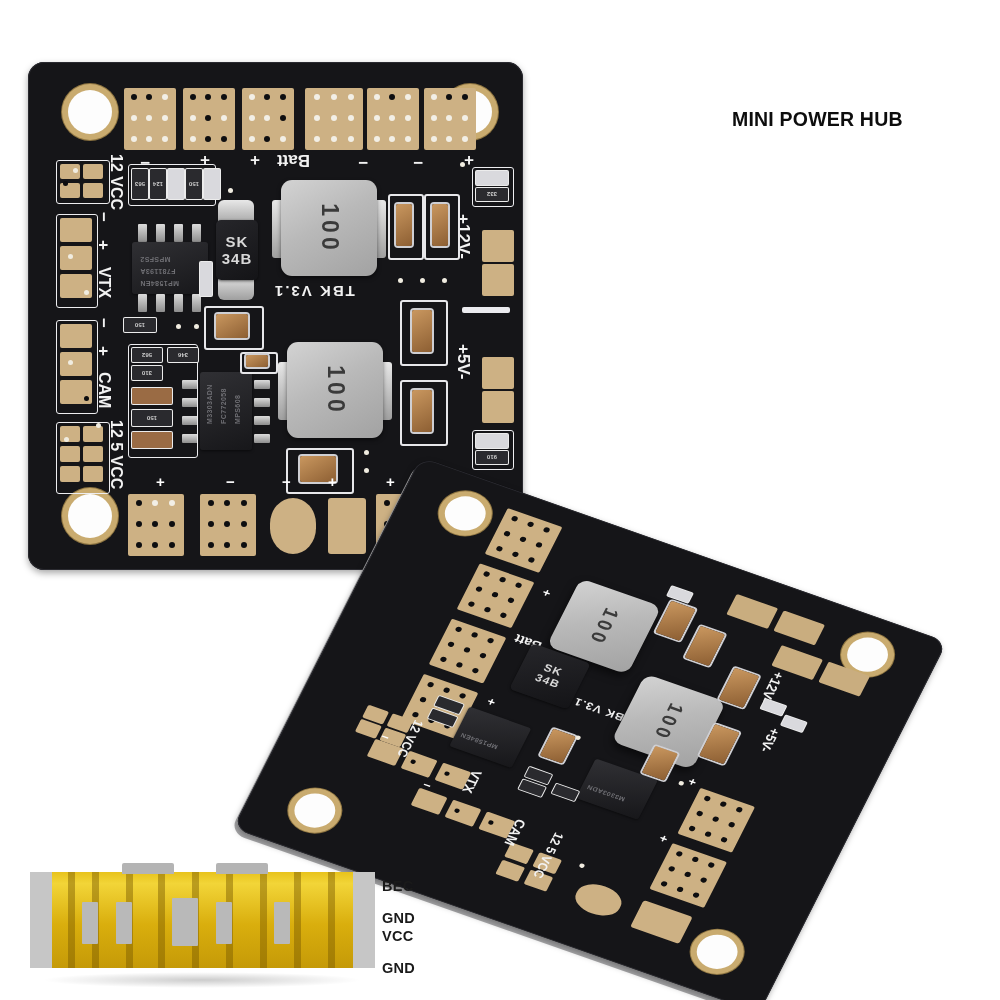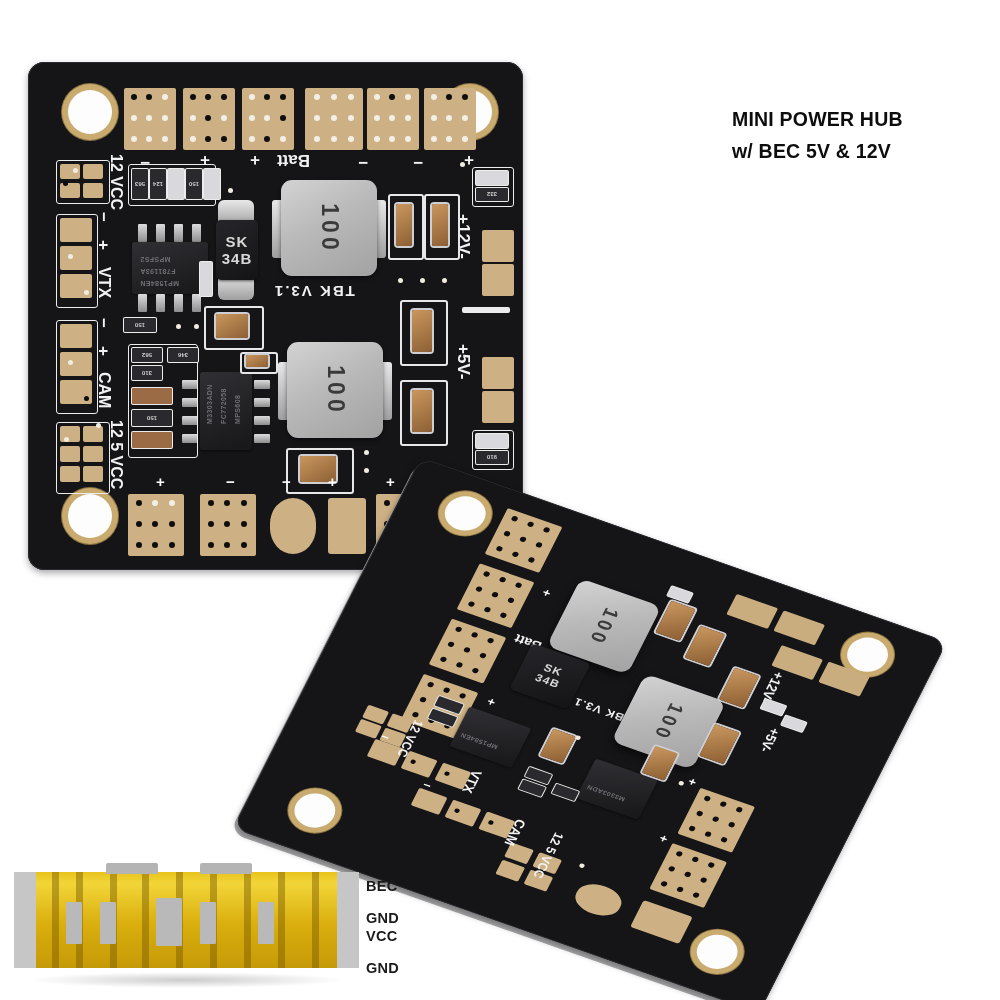--- a/index.html
+++ b/index.html
@@ -62,38 +62,37 @@
 
   
   #board2-wrap{position:absolute;left:250px;top:480px;width:740px;height:510px;}
   #board2{position:absolute;left:60px;top:20px;width:560px;height:470px;
           transform:matrix(0.94,0.33,-0.40,0.79,0,0);transform-origin:center center;}
   #board2 .pcb{inset:0;width:auto;height:auto;}
   #board2 .edge{position:absolute;left:-1px;top:6px;width:100%;height:100%;
                 background:#a9a9ab;border-radius:16px;z-index:-1;}
 
   
-  #cable{position:absolute;left:14px;top:872px;width:374px;height:100px;text-align:center;}
+  #cable{position:absolute;left:30px;top:872px;width:374px;height:100px;text-align:center;}
   .cable-body{position:absolute;left:0;top:0;width:345px;height:96px;
               background:linear-gradient(180deg,#e8c31c 0%,#f2d538 12%,#d9ae0d 55%,#c59a08 100%);
               border-radius:2px;}
   .cable-end{position:absolute;top:0;width:22px;height:96px;background:#c6c6c6;}
   .cable-rib{position:absolute;top:0;width:7px;height:96px;background:rgba(120,88,0,.45);}
   .cable-win{position:absolute;background:#b9b9b9;border-radius:1px;}
   .cable-tab{position:absolute;top:-9px;width:52px;height:11px;background:#b4b4b4;border-radius:2px 2px 0 0;}
   .cable-shadow{position:absolute;left:12px;top:100px;width:320px;height:16px;
                 background:radial-gradient(ellipse at center,rgba(0,0,0,.20),rgba(0,0,0,0) 70%);}
   .cab-lbl{position:absolute;left:352px;font-size:14.5px;font-weight:bold;color:#1a1a1a;letter-spacing:.3px;}
 </style>
 </head>
 <body>
 
 <div id="title-block">
   <div class="t1">MINI POWER HUB</div>
-  <div class="t2">w/ BEC 5V &amp; 12V</div>
 </div>
 
 <div class="pcb" id="board1" style="left:28px;top:62px;width:495px;height:508px;">
   <div class="pcb-inner">
 
     <div class="mhole" style="left:40px;top:28px;width:44px;height:44px;"></div>
     <div class="mhole" style="left:420px;top:28px;width:44px;height:44px;"></div>
     <div class="mhole" style="left:40px;top:432px;width:44px;height:44px;"></div>
     <div class="mhole" style="left:420px;top:432px;width:44px;height:44px;"></div>
 

